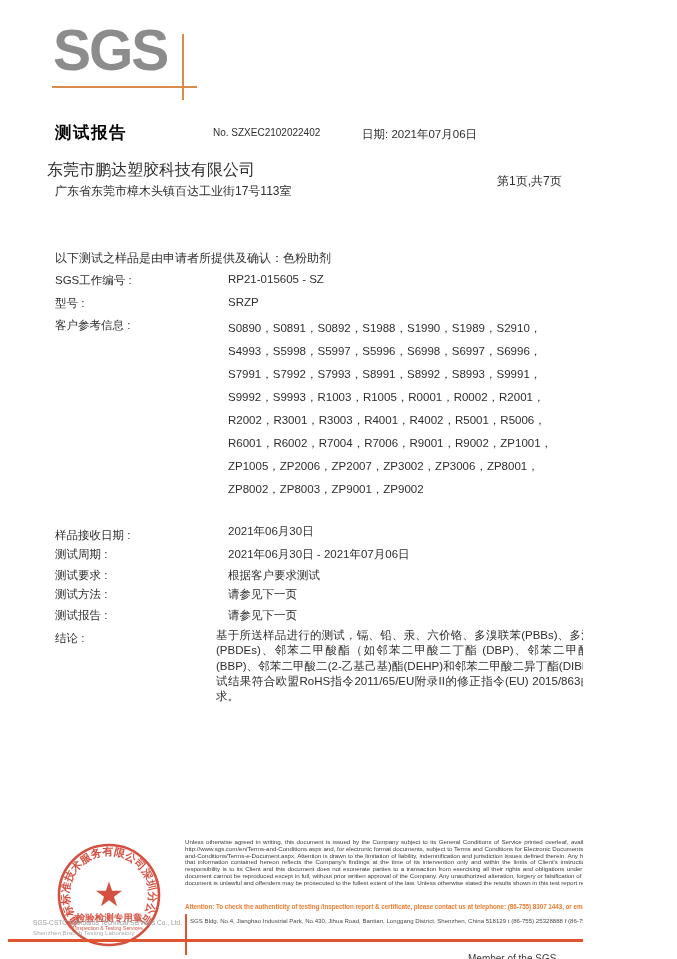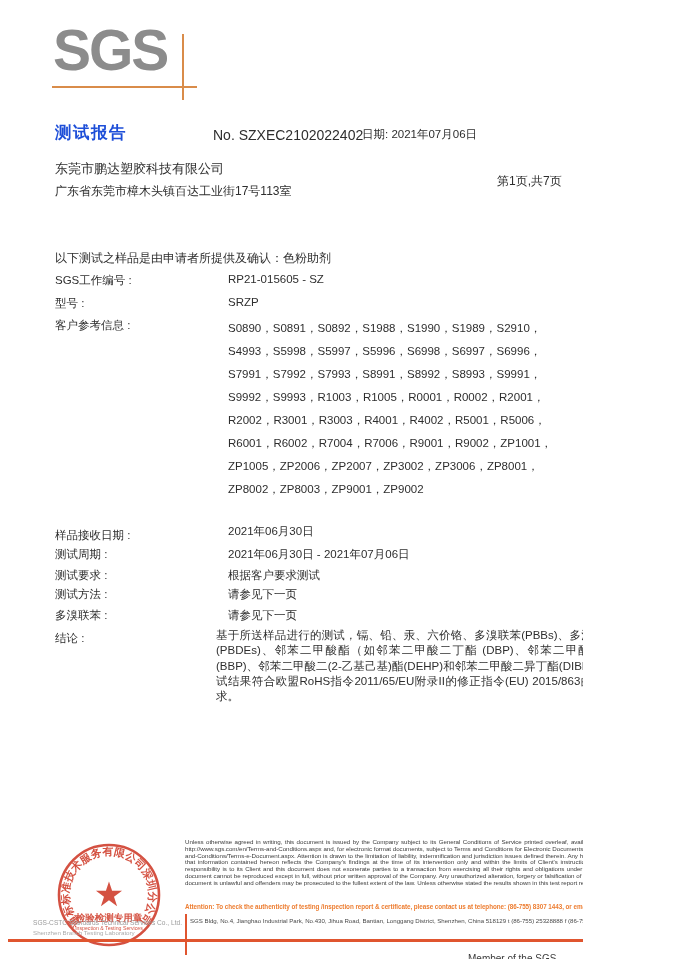--- a/index.html
+++ b/index.html
@@ -8,26 +8,26 @@
     font-family:"Liberation Sans","DejaVu Sans",sans-serif;color:#2e2e2e;
   }
   
   .logo-text{
     position:absolute;left:53px;top:22px;font-size:57px;font-weight:bold;
     color:#8c8c8c;letter-spacing:-2px;line-height:1;
   }
   .logo-hline{position:absolute;left:52px;top:86px;width:145px;height:2px;background:#d98c4a;}
   .logo-vline{position:absolute;left:182px;top:34px;width:2px;height:66px;background:#d98c4a;}
   
-  .title{position:absolute;left:55px;top:122px;font-size:16.5px;font-weight:bold;letter-spacing:1.5px;color:#1d4ed8;}
-  .report-no{position:absolute;left:213px;top:127px;font-size:14px;}
+  .title{position:absolute;left:55px;top:122px;font-size:16.5px;font-weight:bold;letter-spacing:1.5px;color:#000000;}
+  .report-no{position:absolute;left:213px;top:127px;font-size:10px;}
   .report-date{position:absolute;left:362px;top:127px;font-size:11.5px;}
   .page-info{position:absolute;left:497px;top:127px;font-size:12px;margin-top:46px;}
   
-  .company{position:absolute;left:55px;top:160px;font-size:13px;}
+  .company{position:absolute;left:47px;top:160px;font-size:16px;}
   .address{position:absolute;left:55px;top:183px;font-size:12px;}
   .statement{position:absolute;left:55px;top:250px;font-size:12px;}
   
   .label{position:absolute;left:55px;font-size:11.5px;white-space:nowrap;}
   .value{position:absolute;left:228px;font-size:11.5px;white-space:nowrap;}
   .ref-lines{position:absolute;left:228px;top:317px;font-size:11.5px;line-height:23px;}
   .conclusion-text{
     position:absolute;left:216px;top:628px;width:412px;
     font-size:11.5px;line-height:15.3px;text-align:justify;
   }
@@ -90,21 +90,21 @@
 
   <span class="label" style="top:547px">测试周期 :</span>
   <span class="value" style="top:547px">2021年06月30日 - 2021年07月06日</span>
 
   <span class="label" style="top:568px">测试要求 :</span>
   <span class="value" style="top:568px">根据客户要求测试</span>
 
   <span class="label" style="top:587px">测试方法 :</span>
   <span class="value" style="top:587px">请参见下一页</span>
 
-  <span class="label" style="top:608px">多溴联苯 :</span>
+  <span class="label" style="top:608px">测试报告 :</span>
   <span class="value" style="top:608px">请参见下一页</span>
 
   <span class="label" style="top:631px">结论 :</span>
   <div class="conclusion-text">基于所送样品进行的测试，镉、铅、汞、六价铬、多溴联苯(PBBs)、多溴二苯醚(PBDEs)、邻苯二甲酸酯（如邻苯二甲酸二丁酯 (DBP)、邻苯二甲酸丁苄酯(BBP)、邻苯二甲酸二(2-乙基己基)酯(DEHP)和邻苯二甲酸二异丁酯(DIBP)）的测试结果符合欧盟RoHS指令2011/65/EU附录II的修正指令(EU) 2015/863的限值要求。</div>
 
   <svg class="stamp" width="110" height="110" viewBox="0 0 110 110">
     <circle cx="55" cy="55" r="50" fill="none" stroke="#cf3a28" stroke-width="2.6"></circle>
     <defs>
       <path id="ringPath" d="M 26.7,83.3 A 40,40 0 1 1 83.3,83.3"></path>
     </defs>

